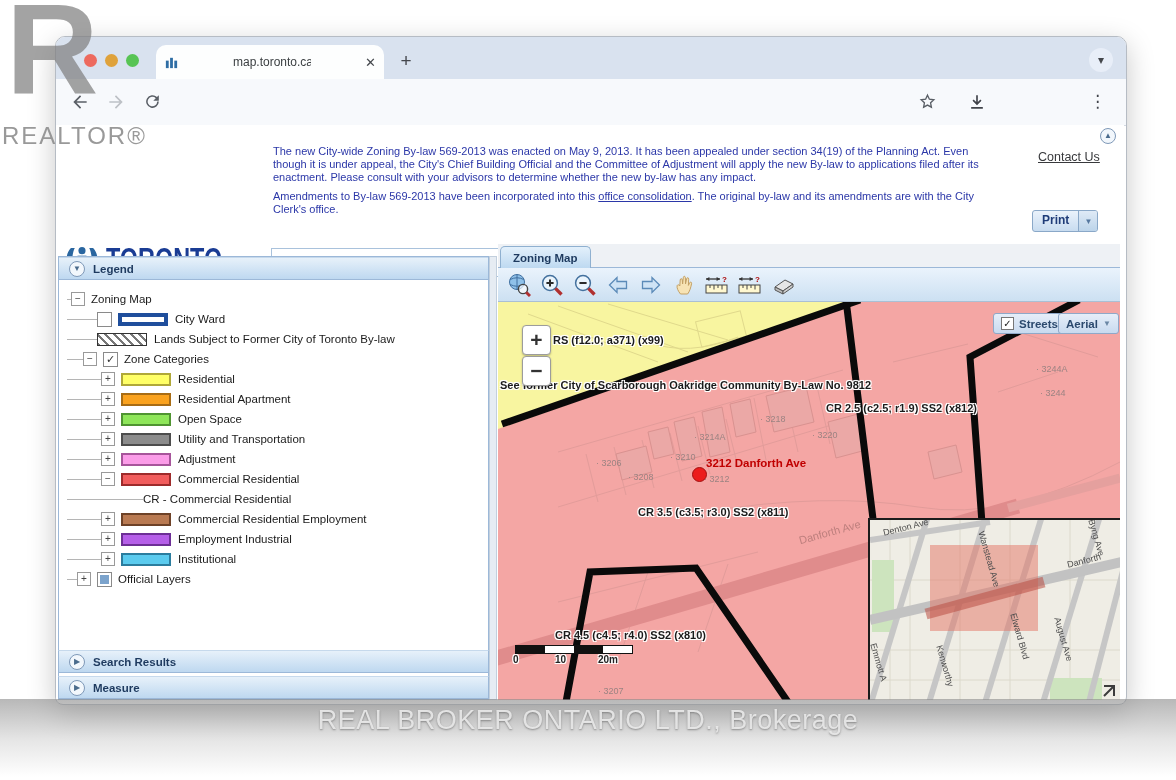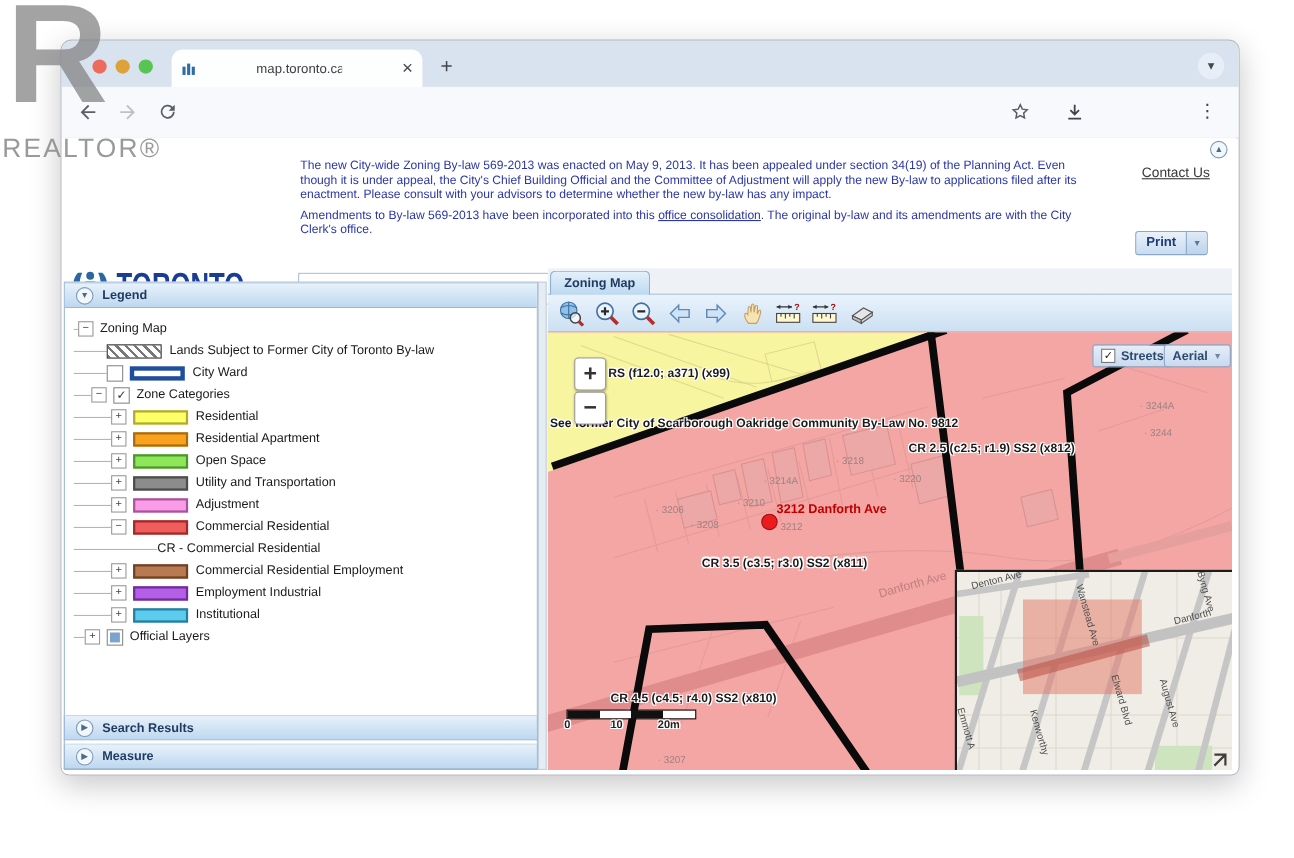--- a/index.html
+++ b/index.html
@@ -203,28 +203,28 @@
       <span class="ptitle">Legend</span>
     </div>
     <div id="tree">
         <div class="trow">
           <span class="stub" style="width: 4px;"></span>
           <span class="toggle">−</span>
           <span>Zoning Map</span>
         </div>
         <div class="trow">
           <span class="stub" style="width: 30px;"></span>
-          <span class="swatch" style="border: 1px solid rgb(51, 51, 51); background: repeating-linear-gradient(45deg, rgb(119, 119, 119) 0px, rgb(119, 119, 119) 2px, rgb(255, 255, 255) 2px, rgb(255, 255, 255) 6px);"></span>
-          <span>Lands Subject to Former City of Toronto By-law</span>
-        </div>
-        <div class="trow">
-          <span class="stub" style="width: 30px;"></span>
           <span class="cbx"></span>
           <span class="swatch" style="background: rgb(255, 255, 255); border: 4px solid rgb(31, 78, 156);"></span>
           <span>City Ward</span>
+        </div>
+        <div class="trow">
+          <span class="stub" style="width: 30px;"></span>
+          <span class="swatch" style="border: 1px solid rgb(51, 51, 51); background: repeating-linear-gradient(45deg, rgb(119, 119, 119) 0px, rgb(119, 119, 119) 2px, rgb(255, 255, 255) 2px, rgb(255, 255, 255) 6px);"></span>
+          <span>Lands Subject to Former City of Toronto By-law</span>
         </div>
         <div class="trow">
           <span class="stub" style="width: 16px;"></span>
           <span class="toggle">−</span>
           <span class="cbx">✓</span>
           <span>Zone Categories</span>
         </div>
         <div class="trow">
           <span class="stub" style="width: 34px;"></span>
           <span class="toggle">+</span>
@@ -491,16 +491,19 @@
       <span class="parcel-label" style="left: 262px; top: 112px;">· 3218</span>
       <span class="parcel-label" style="left: 314px; top: 128px;">· 3220</span>
       <span class="parcel-label" style="left: 100px; top: 384px;">· 3207</span>
       <span class="parcel-label" style="left: 538px; top: 62px;">· 3244A</span>
       <span class="parcel-label" style="left: 542px; top: 86px;">· 3244</span>
       <span class="scaletick" style="left: 15px;">0</span>
       <span class="scaletick" style="left: 57px;">10</span>
       <span class="scaletick" style="left: 100px;">20m</span>
     </div>
 
+  <div id="wm-band">
+    <div class="wtxt">REAL BROKER ONTARIO LTD., Brokerage</div>
+  </div>
   <div id="wm-r">R</div>
   <div id="wm-rtext">REALTOR®</div>
 
 </div>
 
 </body></html>

